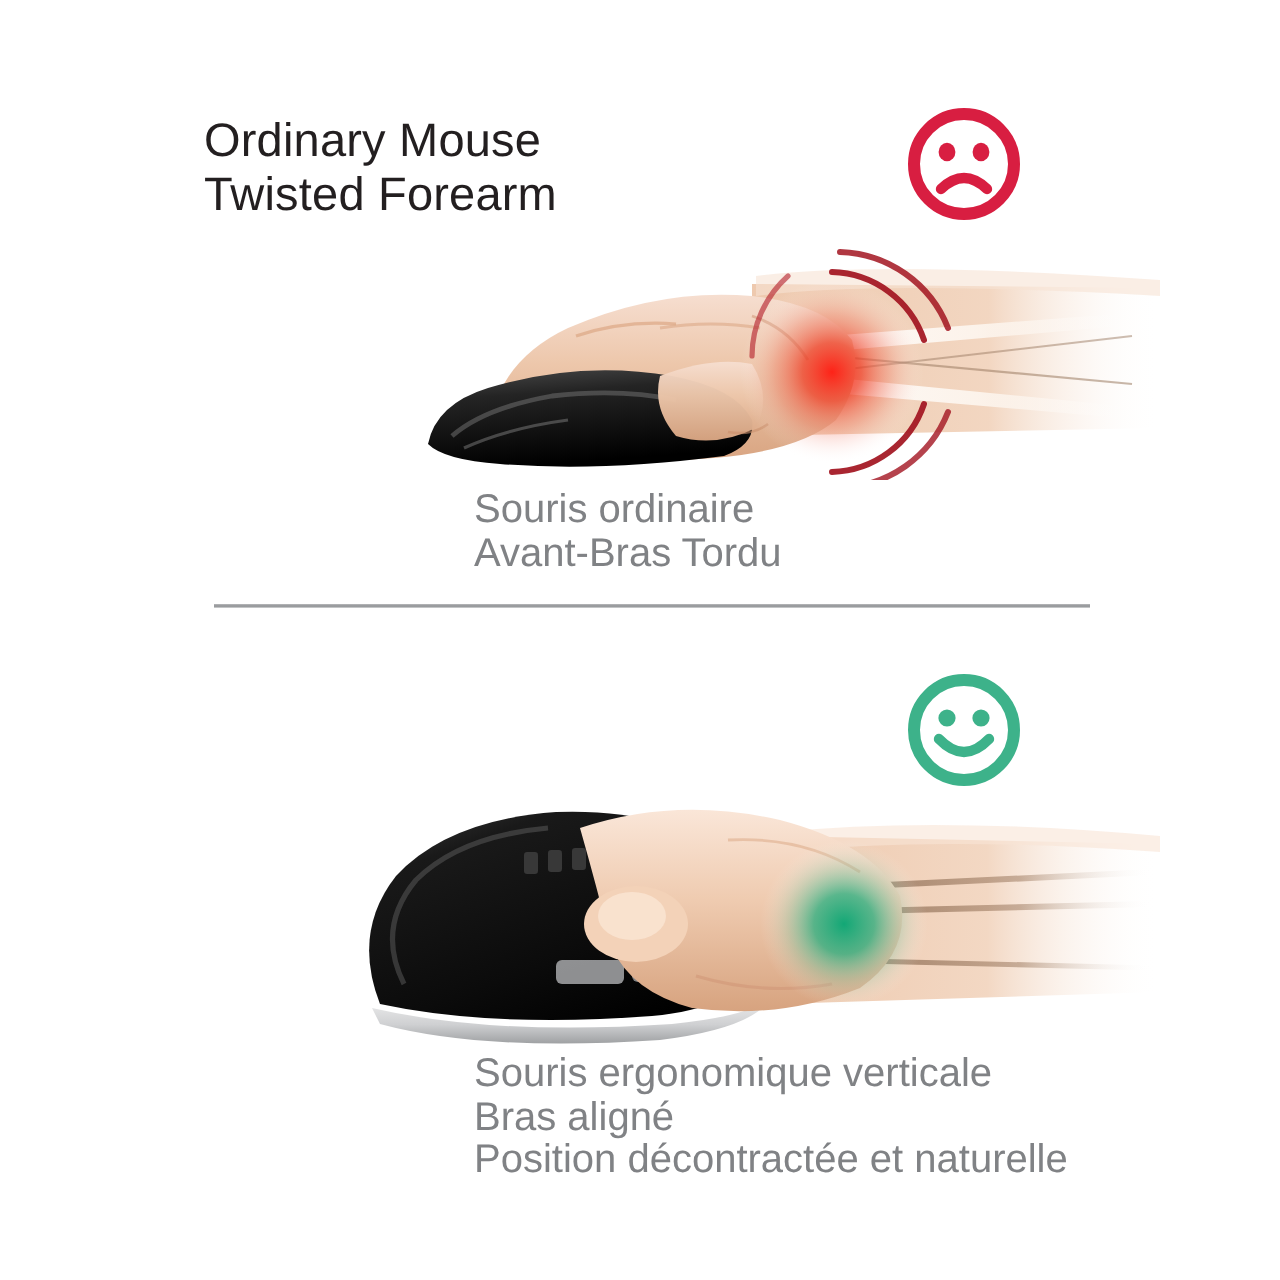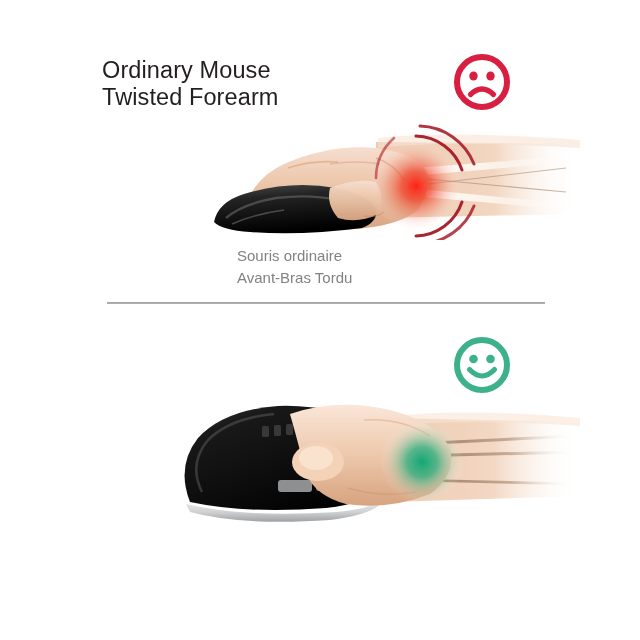--- a/index.html
+++ b/index.html
@@ -32,21 +32,21 @@
     white-space: pre;
     font-weight: 400;
   }
   #heading-top  { left: 102px; top: 57px; }
   #heading-bot  { left: 102px; top: 311px; }
 
   
   .caption {
     position: absolute;
     color: #808285;
-    font-size: 15px;
+    font-size: 20px;
     line-height: 21.5px;
     white-space: pre;
     font-weight: 400;
   }
   #caption-top { left: 237px; top: 245px; }
   #caption-bot { left: 237px; top: 527px; }
 
   
   #divider {
     position: absolute;
@@ -230,14 +230,17 @@
 
       <ellipse cx="168" cy="70" rx="26" ry="19" fill="#f3d2b8"></ellipse>
       <ellipse cx="166" cy="66" rx="17" ry="12" fill="#fae3d0" opacity="0.9"></ellipse>
       <path d="M198 96 Q232 106 266 100" stroke="#cf9676" stroke-width="1.5" fill="none" opacity="0.55"></path>
       <path d="M214 28 Q252 26 280 44" stroke="#d9a582" stroke-width="1.4" fill="none" opacity="0.5"></path>
 
       <circle cx="272" cy="70" r="42" fill="url(#comfortGlow)"></circle>
     </svg>
   </div>
 
+  <div class="caption" id="caption-bot">Souris ergonomique verticale
+Bras aligné
+Position décontractée et naturelle</div>
 
 </div>
 
 </body></html>

